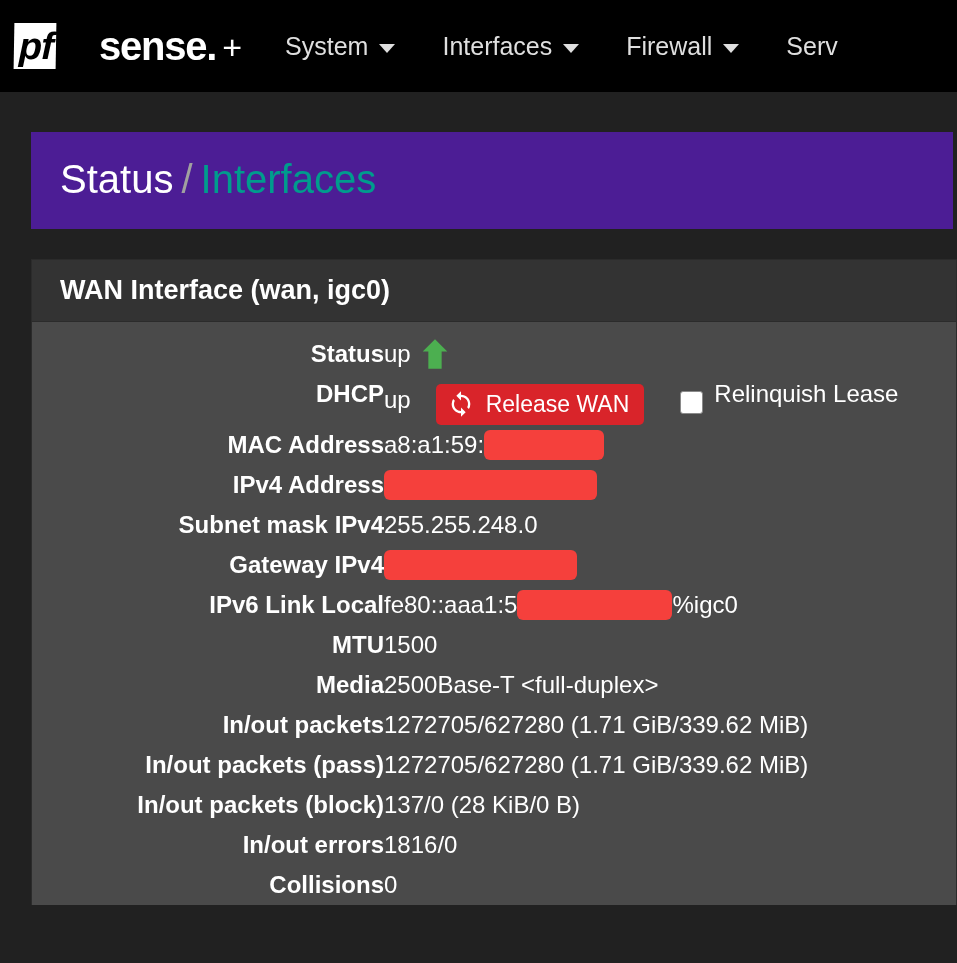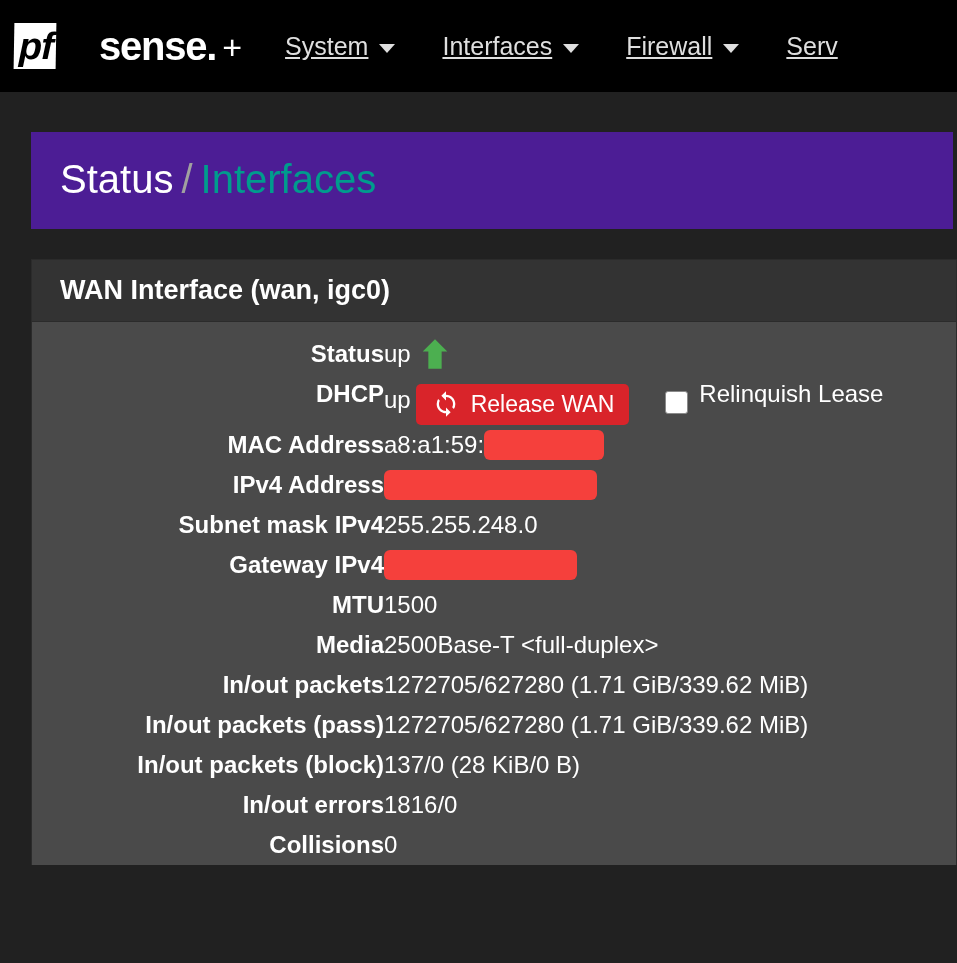--- a/index.html
+++ b/index.html
@@ -75,21 +75,20 @@
     overflow: hidden;
   }
   .nav-item {
     display: flex;
     align-items: center;
     color: #dfdfdf;
     font-size: 25px;
     margin-right: 47px;
     cursor: pointer;
     flex: 0 0 auto;
-    text-decoration: underline;
   }
   .caret {
     width: 0; height: 0;
     border-left: 8px solid transparent;
     border-right: 8px solid transparent;
     border-top: 9px solid #dfdfdf;
     margin-left: 11px;
     position: relative;
     top: 2px;
   }
@@ -190,22 +189,22 @@
   .btn-release {
     display: inline-flex;
     align-items: center;
     background: #d9242a;
     color: #ffffff;
     border: 0;
     border-radius: 5px;
     font-family: "Liberation Sans", sans-serif;
     font-size: 23px;
     font-weight: normal;
-    padding: 6px 15px 7px 16px;
-    margin-left: 5px;
+    padding: 6px 15px 7px 11px;
+    margin-left: 25px;
     cursor: pointer;
     line-height: 1;
     vertical-align: -10px;
   }
   .icon-refresh { width: 28px; height: 28px; margin-right: 11px; flex: 0 0 auto; }
 
   
   .checkbox-group {
     display: inline-flex;
     align-items: flex-end;
@@ -319,20 +318,24 @@
           <tr>
             <td class="lbl">Subnet mask IPv4</td>
             <td class="val">255.255.248.0</td>
           </tr>
 
           <tr>
             <td class="lbl">Gateway IPv4</td>
             <td class="val"><span class="redact redact-gw"></span></td>
           </tr>
 
+          <tr>
+            <td class="lbl">IPv6 Link Local</td>
+            <td class="val"><span>fe80::aaa1:5</span><span class="redact redact-ipv6"></span><span>%igc0</span></td>
+          </tr>
 
           <tr>
             <td class="lbl">MTU</td>
             <td class="val">1500</td>
           </tr>
 
           <tr>
             <td class="lbl">Media</td>
             <td class="val">2500Base-T &lt;full-duplex&gt;</td>
           </tr>

